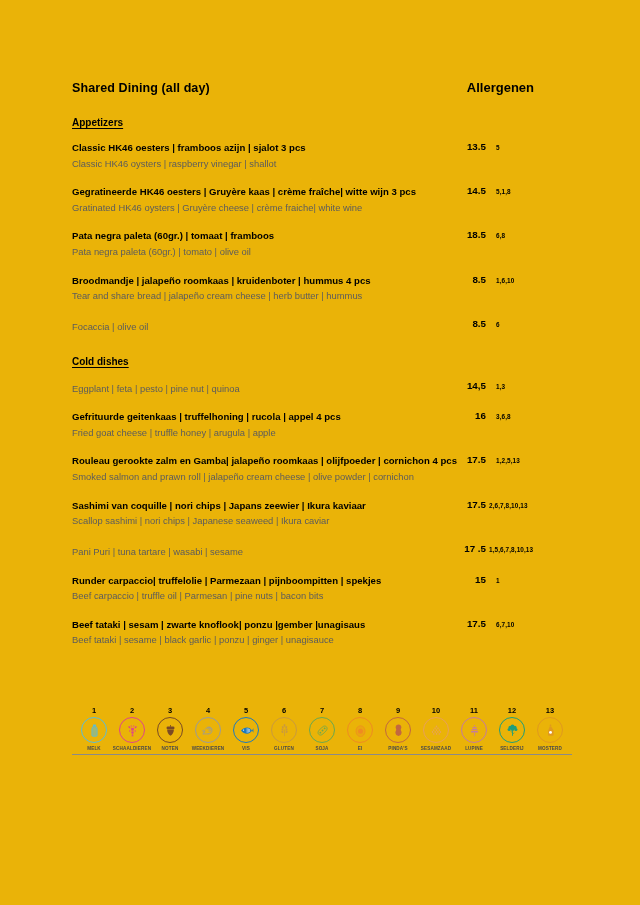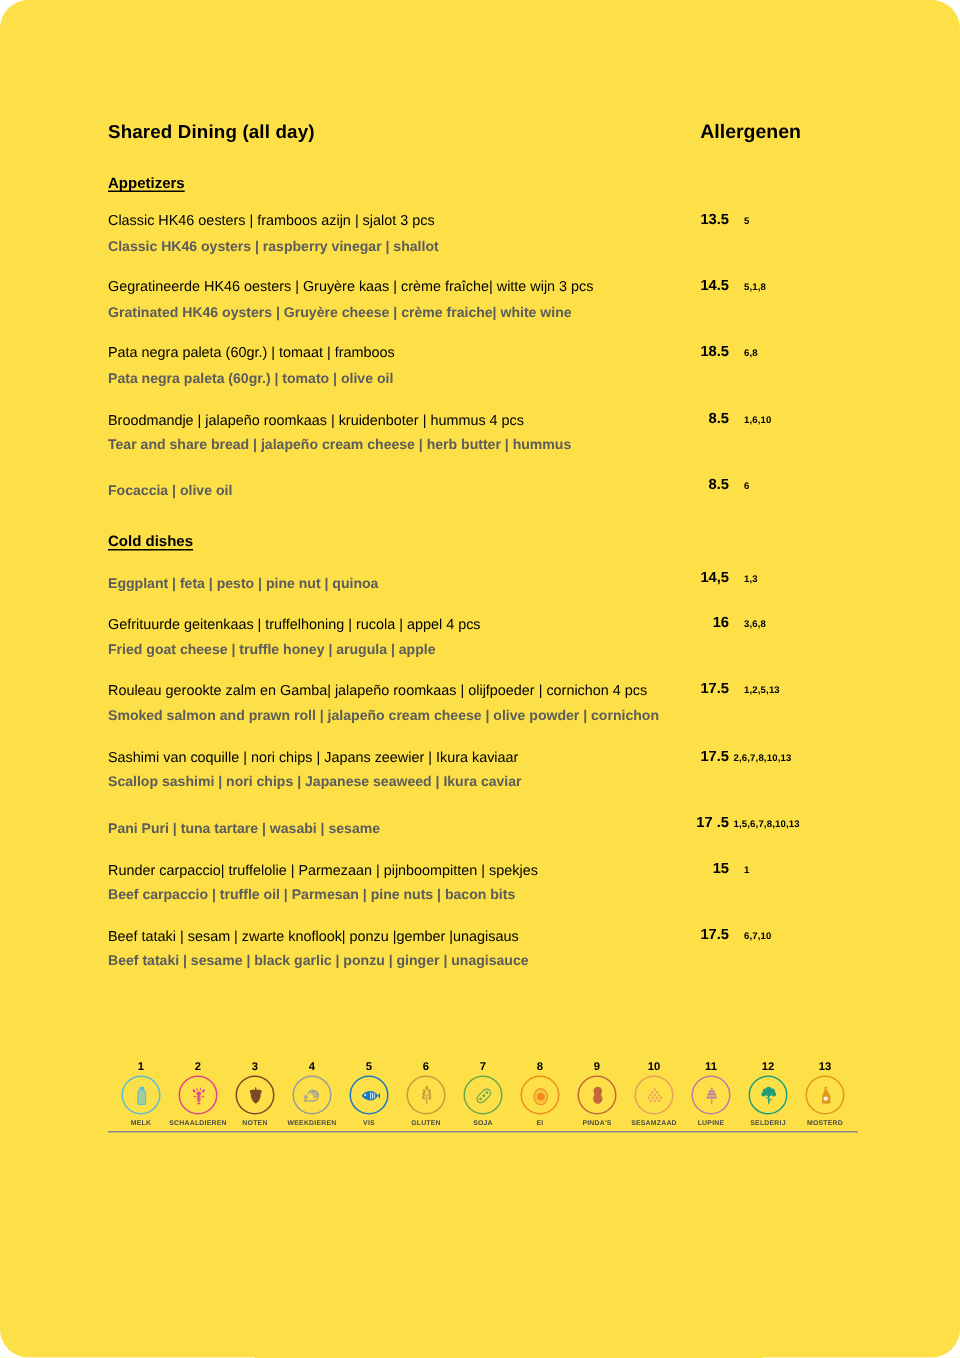--- a/index.html
+++ b/index.html
@@ -14,22 +14,21 @@
     font-family: "Liberation Sans", sans-serif;
     color: #000000;
     overflow: hidden;
   }
 
   .page {
     position: absolute;
     left: 0; top: 0;
     width: 640px;
     height: 905px;
-    background: #fde047;
-    border-radius: 19px;
+    background: #eab308;
   }
 
   .sheet {
     position: absolute;
     left: 72px;
     top: 80px;
     width: 500px;
   }
 
   
@@ -68,27 +67,27 @@
     display: flex;
     align-items: flex-start;
     margin-bottom: 15px;
   }
   .item-text {
     flex: 1 1 auto;
     min-width: 0;
   }
   .item-nl {
     font-size: 9.6px;
-    font-weight: normal;
+    font-weight: bold;
     line-height: 1.42;
     white-space: nowrap;
   }
   .item-en {
     font-size: 9.4px;
-    font-weight: bold;
+    font-weight: normal;
     color: #5c5c5c;
     line-height: 1.45;
     margin-top: 2px;
     white-space: nowrap;
   }
   .item-price {
     flex: 0 0 auto;
     width: 44px;
     text-align: right;
     font-size: 9.8px;

